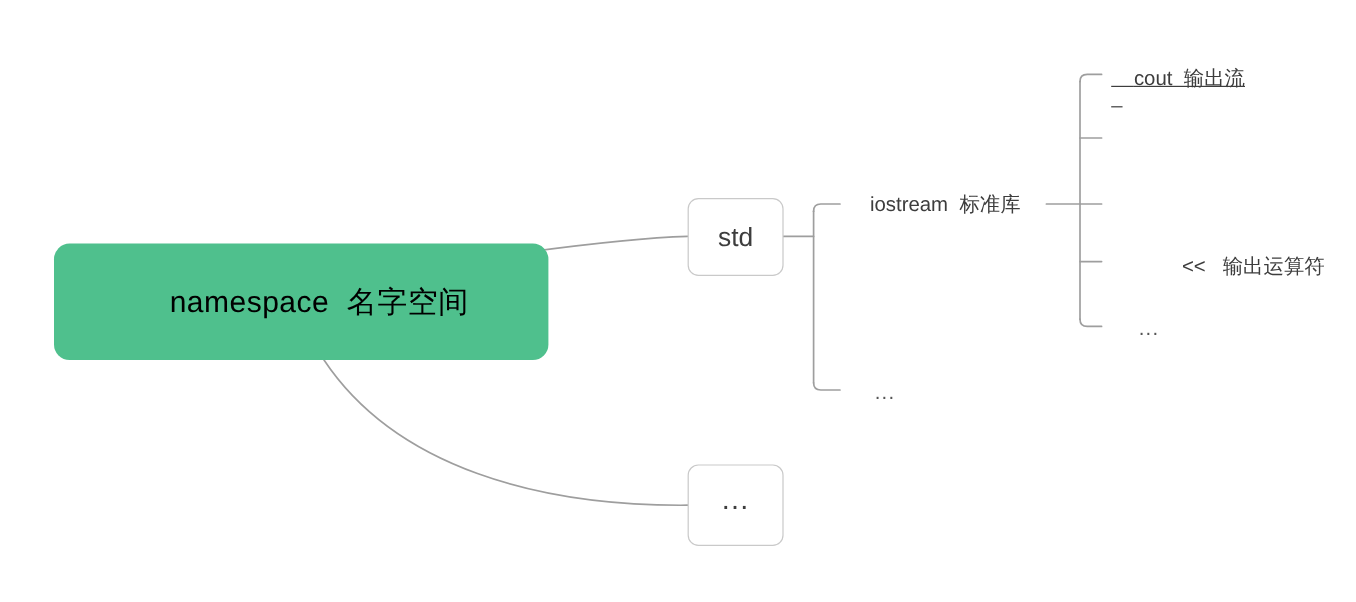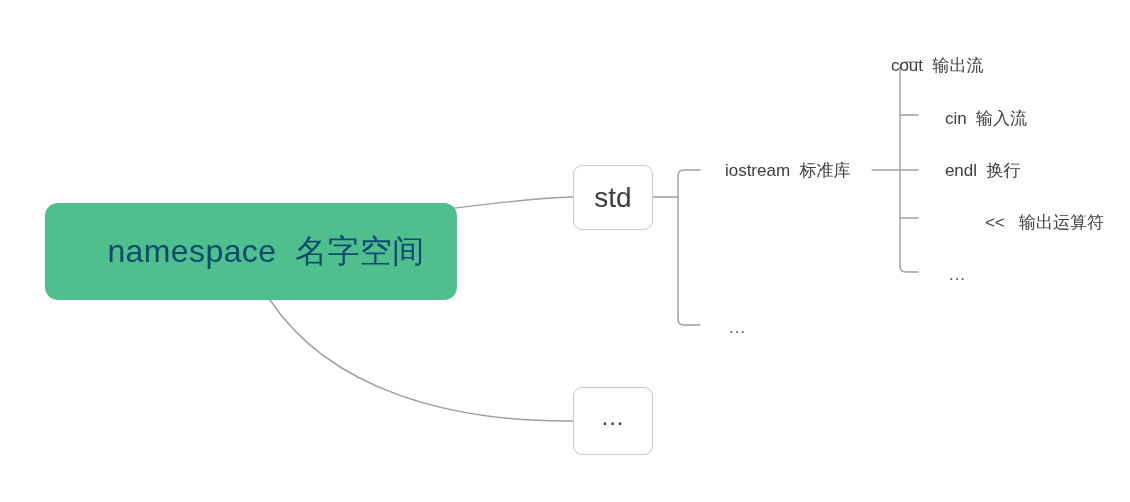--- a/index.html
+++ b/index.html
@@ -34,22 +34,22 @@
     width: 412px;
     height: 97px;
     background: #4FC08D;
     border-radius: 13px;
     display: flex;
     align-items: center;
     justify-content: center;
     box-sizing: border-box;
   }
   .root-label {
-    color: #0c4a6e;
-    font-size: 32px;
+    color: #000000;
+    font-size: 25px;
     letter-spacing: 0.4px;
     white-space: pre;
     margin-left: 30px;
   }
 
   
   .box-node {
     position: absolute;
     background: #ffffff;
     border: 1px solid #c9c9c9;
@@ -66,21 +66,21 @@
     height: 65px;
   }
   .box-node.more {
     left: 573px;
     top: 387px;
     width: 80px;
     height: 68px;
   }
   .box-label {
     color: #3d3d3d;
-    font-size: 28px;
+    font-size: 22px;
     line-height: 1;
   }
   .box-label.dots {
     font-size: 24px;
     letter-spacing: 1px;
     position: relative;
     top: -4px;
   }
 
   
@@ -154,31 +154,25 @@
   </div>
 
   <div class="text-node branch" style="left:706px; top:170px;">
     <span>iostream  标准库</span>
   </div>
 
   <div class="text-node ellipsis" style="left:706px; top:327px;">
     <span>...</span>
   </div>
 
-  <div class="text-node leaf" style="left:872px; top:65px;">
+  <div class="text-node leaf" style="left:926px; top:65px;text-decoration:underline;">
     <span>cout  输出流</span>
   </div>
 
-  <div class="text-node leaf" style="left:926px; top:118px;">
-    <span>cin  输入流</span>
-  </div>
 
-  <div class="text-node leaf" style="left:926px; top:170px;">
-    <span>endl  换行</span>
-  </div>
 
   <div class="text-node leaf" style="left:966px; top:222px;">
     <span>&lt;&lt;   输出运算符</span>
   </div>
 
   <div class="text-node ellipsis" style="left:926px; top:274px;">
     <span>...</span>
   </div>
 
 </div>

